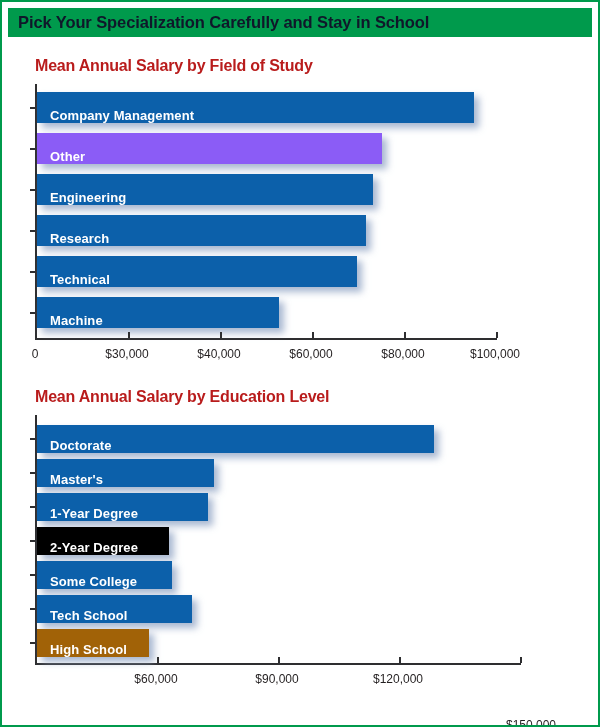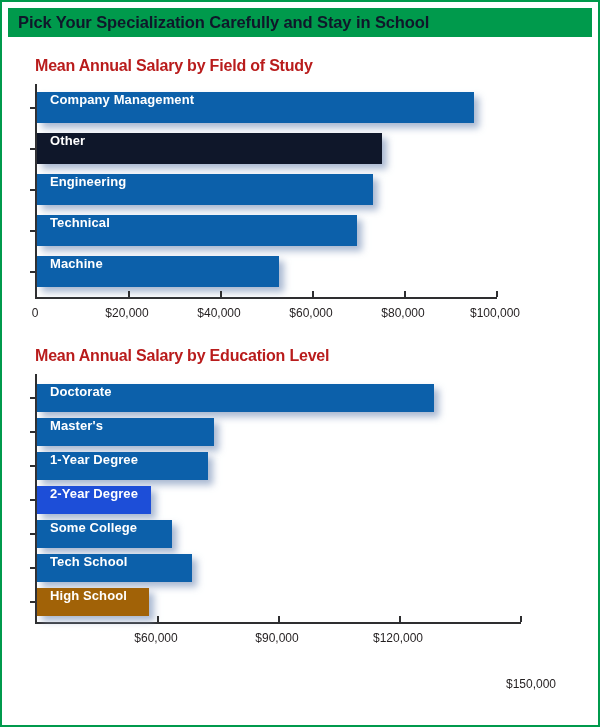--- a/index.html
+++ b/index.html
@@ -28,21 +28,21 @@
   }
   .chart.second .plot { padding-top:10px; }
   .bar-row { position:relative; height:31px; margin-bottom:10px; }
   .chart.second .bar-row { height:28px; margin-bottom:6px; }
   .bar-row::before {
     content:""; position:absolute; left:-7px; top:50%; margin-top:-1px;
     width:5px; height:2px; background:#2e2e30;
   }
   .bar {
     position:absolute; left:0; top:0; height:100%;
-    display:flex; align-items:flex-start;
+    display:flex; align-items:flex-end;
     background:#0c60aa;
     box-shadow:5px 5px 7px rgba(148,166,197,0.8);
   }
   .bar-label {
     color:#ffffff; font-weight:bold; font-size:13px;
     padding-left:13px; white-space:nowrap; letter-spacing:0.1px;
   }
   .xtick { position:absolute; bottom:0; width:2px; height:6px; background:#2e2e30; }
   .axis-labels { position:relative; height:26px; color:#231f20; font-size:12px; }
   .xlabel { position:absolute; top:7px; transform:translateX(-50%); white-space:nowrap; }
@@ -57,48 +57,53 @@
 
   <section class="chart first">
     <h2 class="chart-title">Mean Annual Salary by Field of Study</h2>
     <div class="plot" style="width: 460px;">
         <div class="bar-row">
           <div class="bar" style="width: 437px; background: rgb(12, 96, 170);">
             <span class="bar-label">Company Management</span>
           </div>
         </div>
         <div class="bar-row">
-          <div class="bar" style="width: 345px; background: #0f172a;">
+          <div class="bar" style="width: 345px; background: #8b5cf6;">
             <span class="bar-label">Other</span>
           </div>
         </div>
         <div class="bar-row">
           <div class="bar" style="width: 335.8px; background: rgb(12, 96, 170);">
             <span class="bar-label">Engineering</span>
+          </div>
+        </div>
+        <div class="bar-row">
+          <div class="bar" style="width: 328.9px; background: rgb(12, 96, 170);">
+            <span class="bar-label">Research</span>
           </div>
         </div>
         <div class="bar-row">
           <div class="bar" style="width: 319.7px; background: rgb(12, 96, 170);">
             <span class="bar-label">Technical</span>
           </div>
         </div>
         <div class="bar-row">
           <div class="bar" style="width: 241.5px; background: rgb(12, 96, 170);">
             <span class="bar-label">Machine</span>
           </div>
         </div>
         <div class="xtick" style="left: 91px;"></div>
         <div class="xtick" style="left: 183px;"></div>
         <div class="xtick" style="left: 275px;"></div>
         <div class="xtick" style="left: 367px;"></div>
         <div class="xtick" style="left: 459px;"></div>
       </div>
     <div class="axis-labels" style="width: 520px;">
         <span class="xlabel" style="left: 0px;">0</span>
-        <span class="xlabel" style="left: 92px;">$20,000</span>
+        <span class="xlabel" style="left: 92px;">$30,000</span>
         <span class="xlabel" style="left: 184px;">$40,000</span>
         <span class="xlabel" style="left: 276px;">$60,000</span>
         <span class="xlabel" style="left: 368px;">$80,000</span>
         <span class="xlabel" style="left: 460px;">$100,000</span>
       </div>
   </section>
 
   <section class="chart second">
     <h2 class="chart-title">Mean Annual Salary by Education Level</h2>
     <div class="plot" style="width: 484px;">
@@ -111,21 +116,21 @@
           <div class="bar" style="width: 177px; background: rgb(12, 96, 170);">
             <span class="bar-label">Master's</span>
           </div>
         </div>
         <div class="bar-row">
           <div class="bar" style="width: 171.4px; background: rgb(12, 96, 170);">
             <span class="bar-label">1-Year Degree</span>
           </div>
         </div>
         <div class="bar-row">
-          <div class="bar" style="width: 114px; background: #1d4ed8;">
+          <div class="bar" style="width: 132px; background: #000000;">
             <span class="bar-label">2-Year Degree</span>
           </div>
         </div>
         <div class="bar-row">
           <div class="bar" style="width: 135.1px; background: rgb(12, 96, 170);">
             <span class="bar-label">Some College</span>
           </div>
         </div>
         <div class="bar-row">
           <div class="bar" style="width: 155px; background: rgb(12, 96, 170);">

